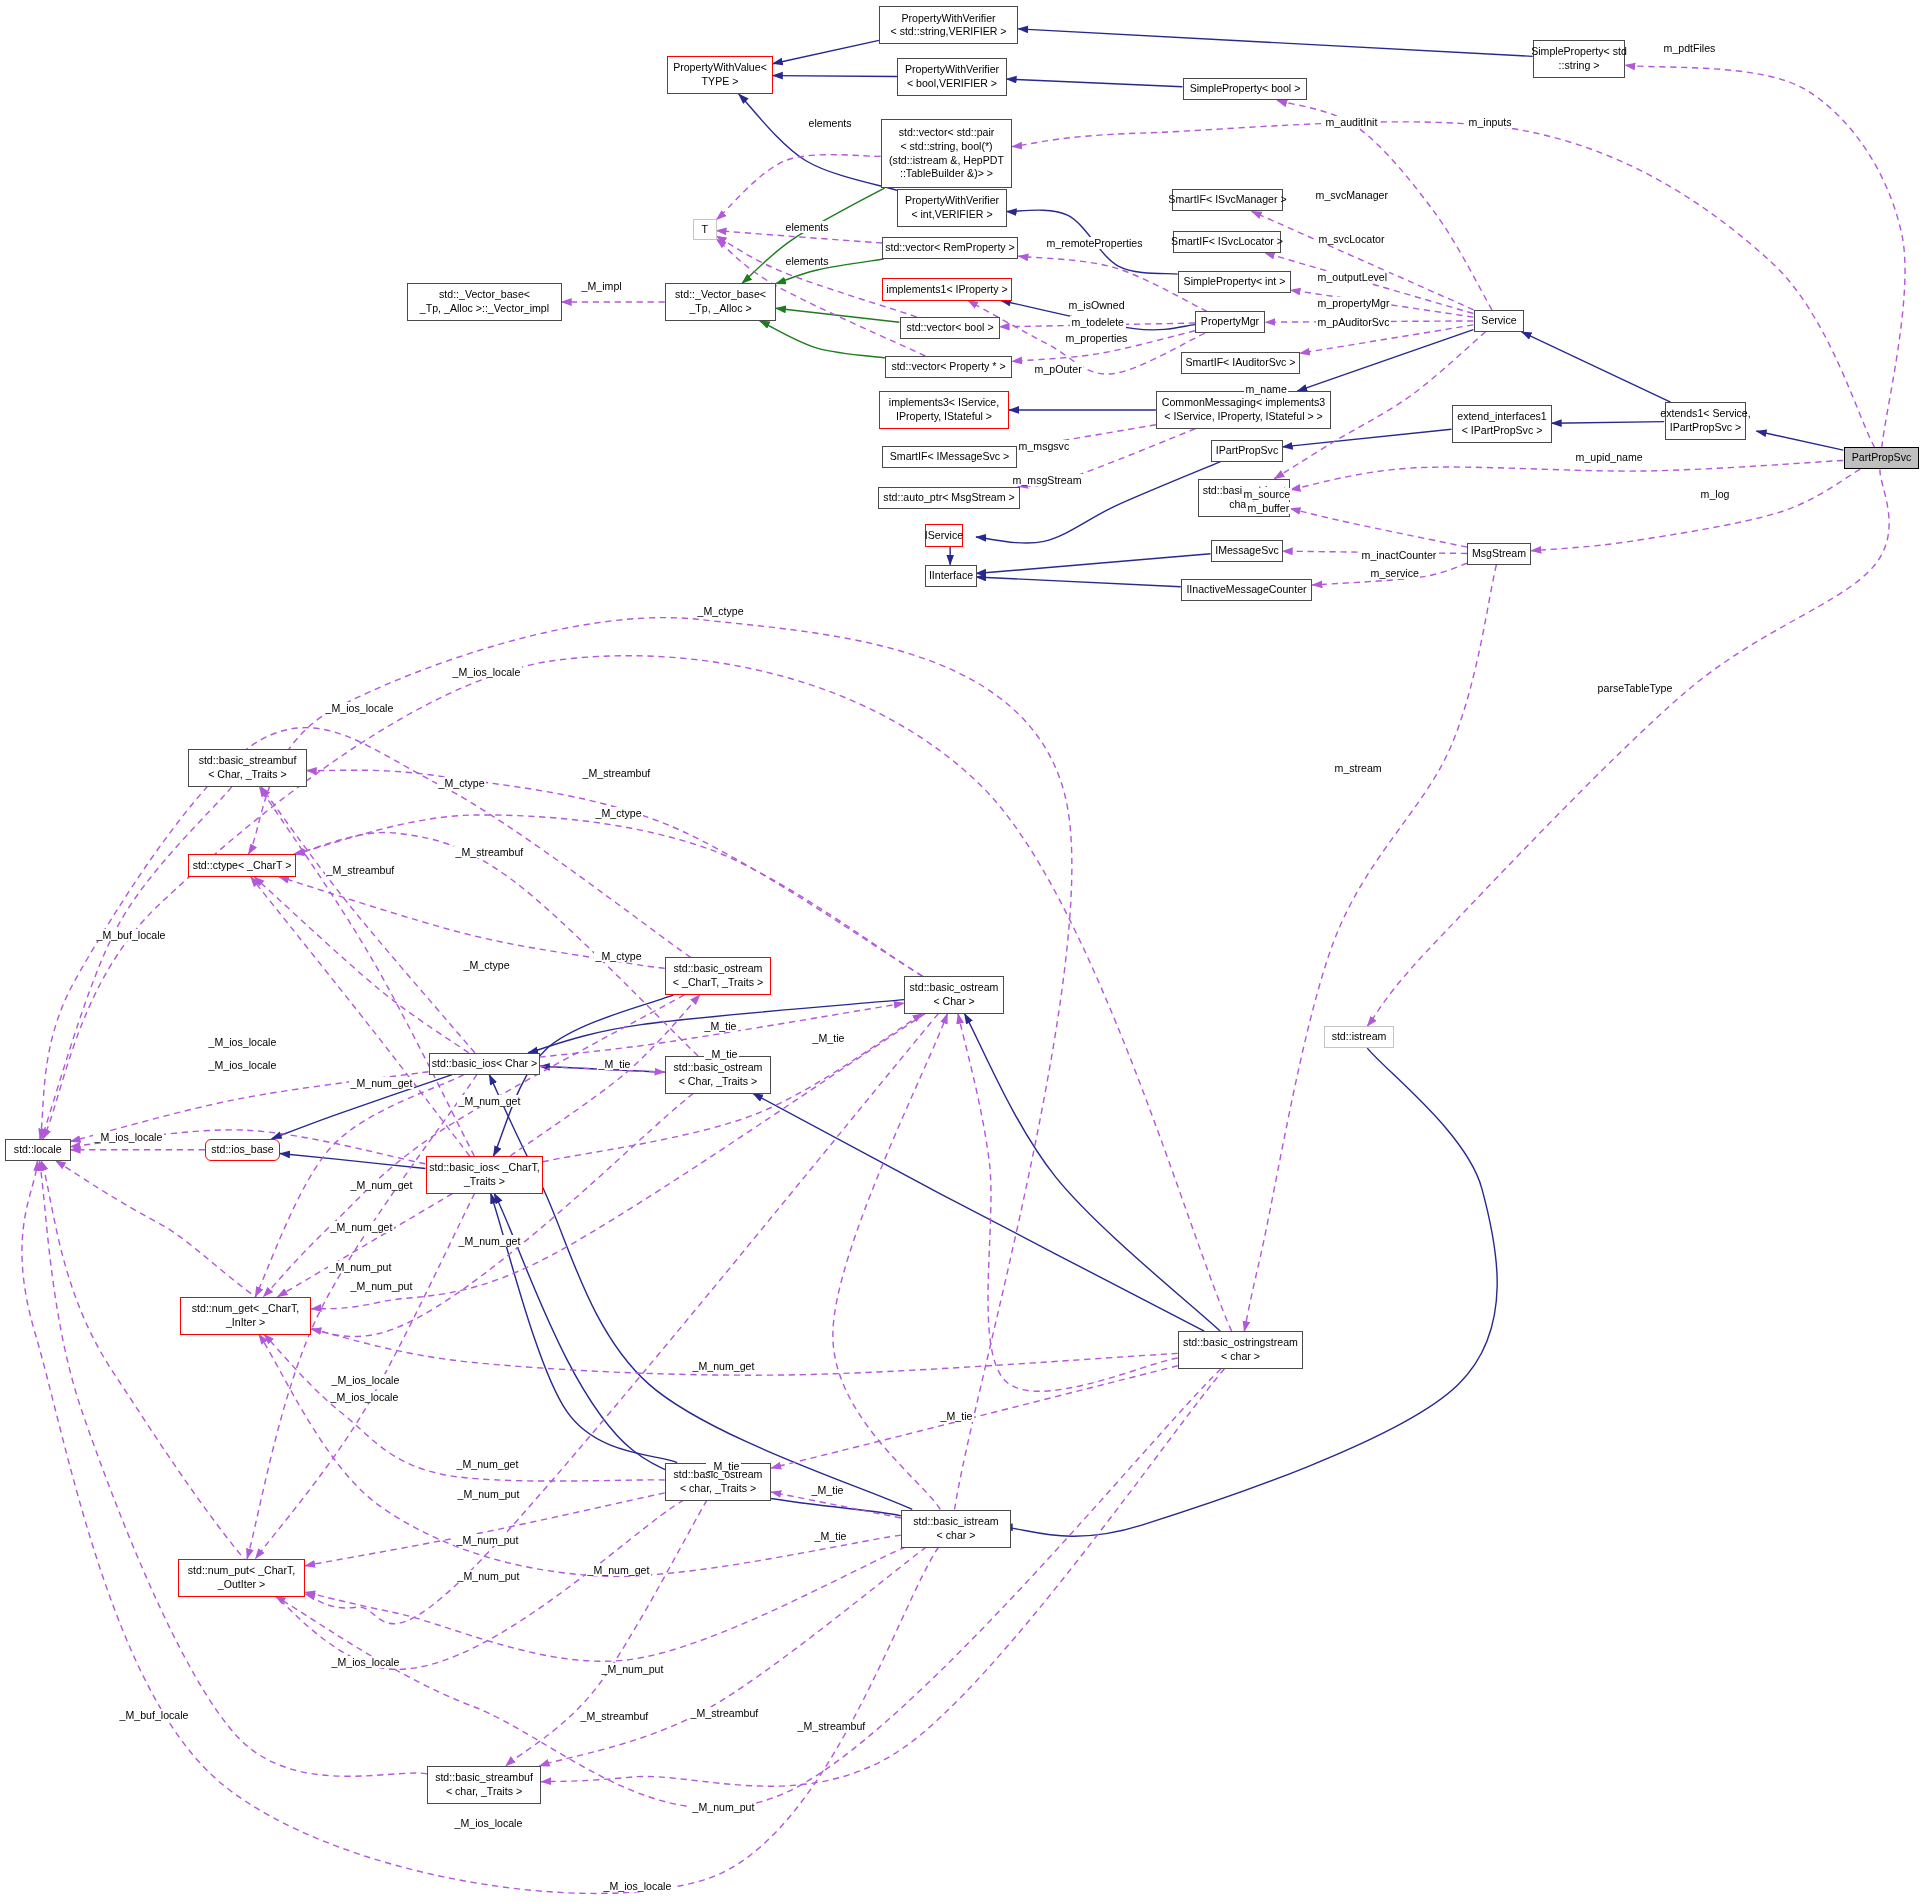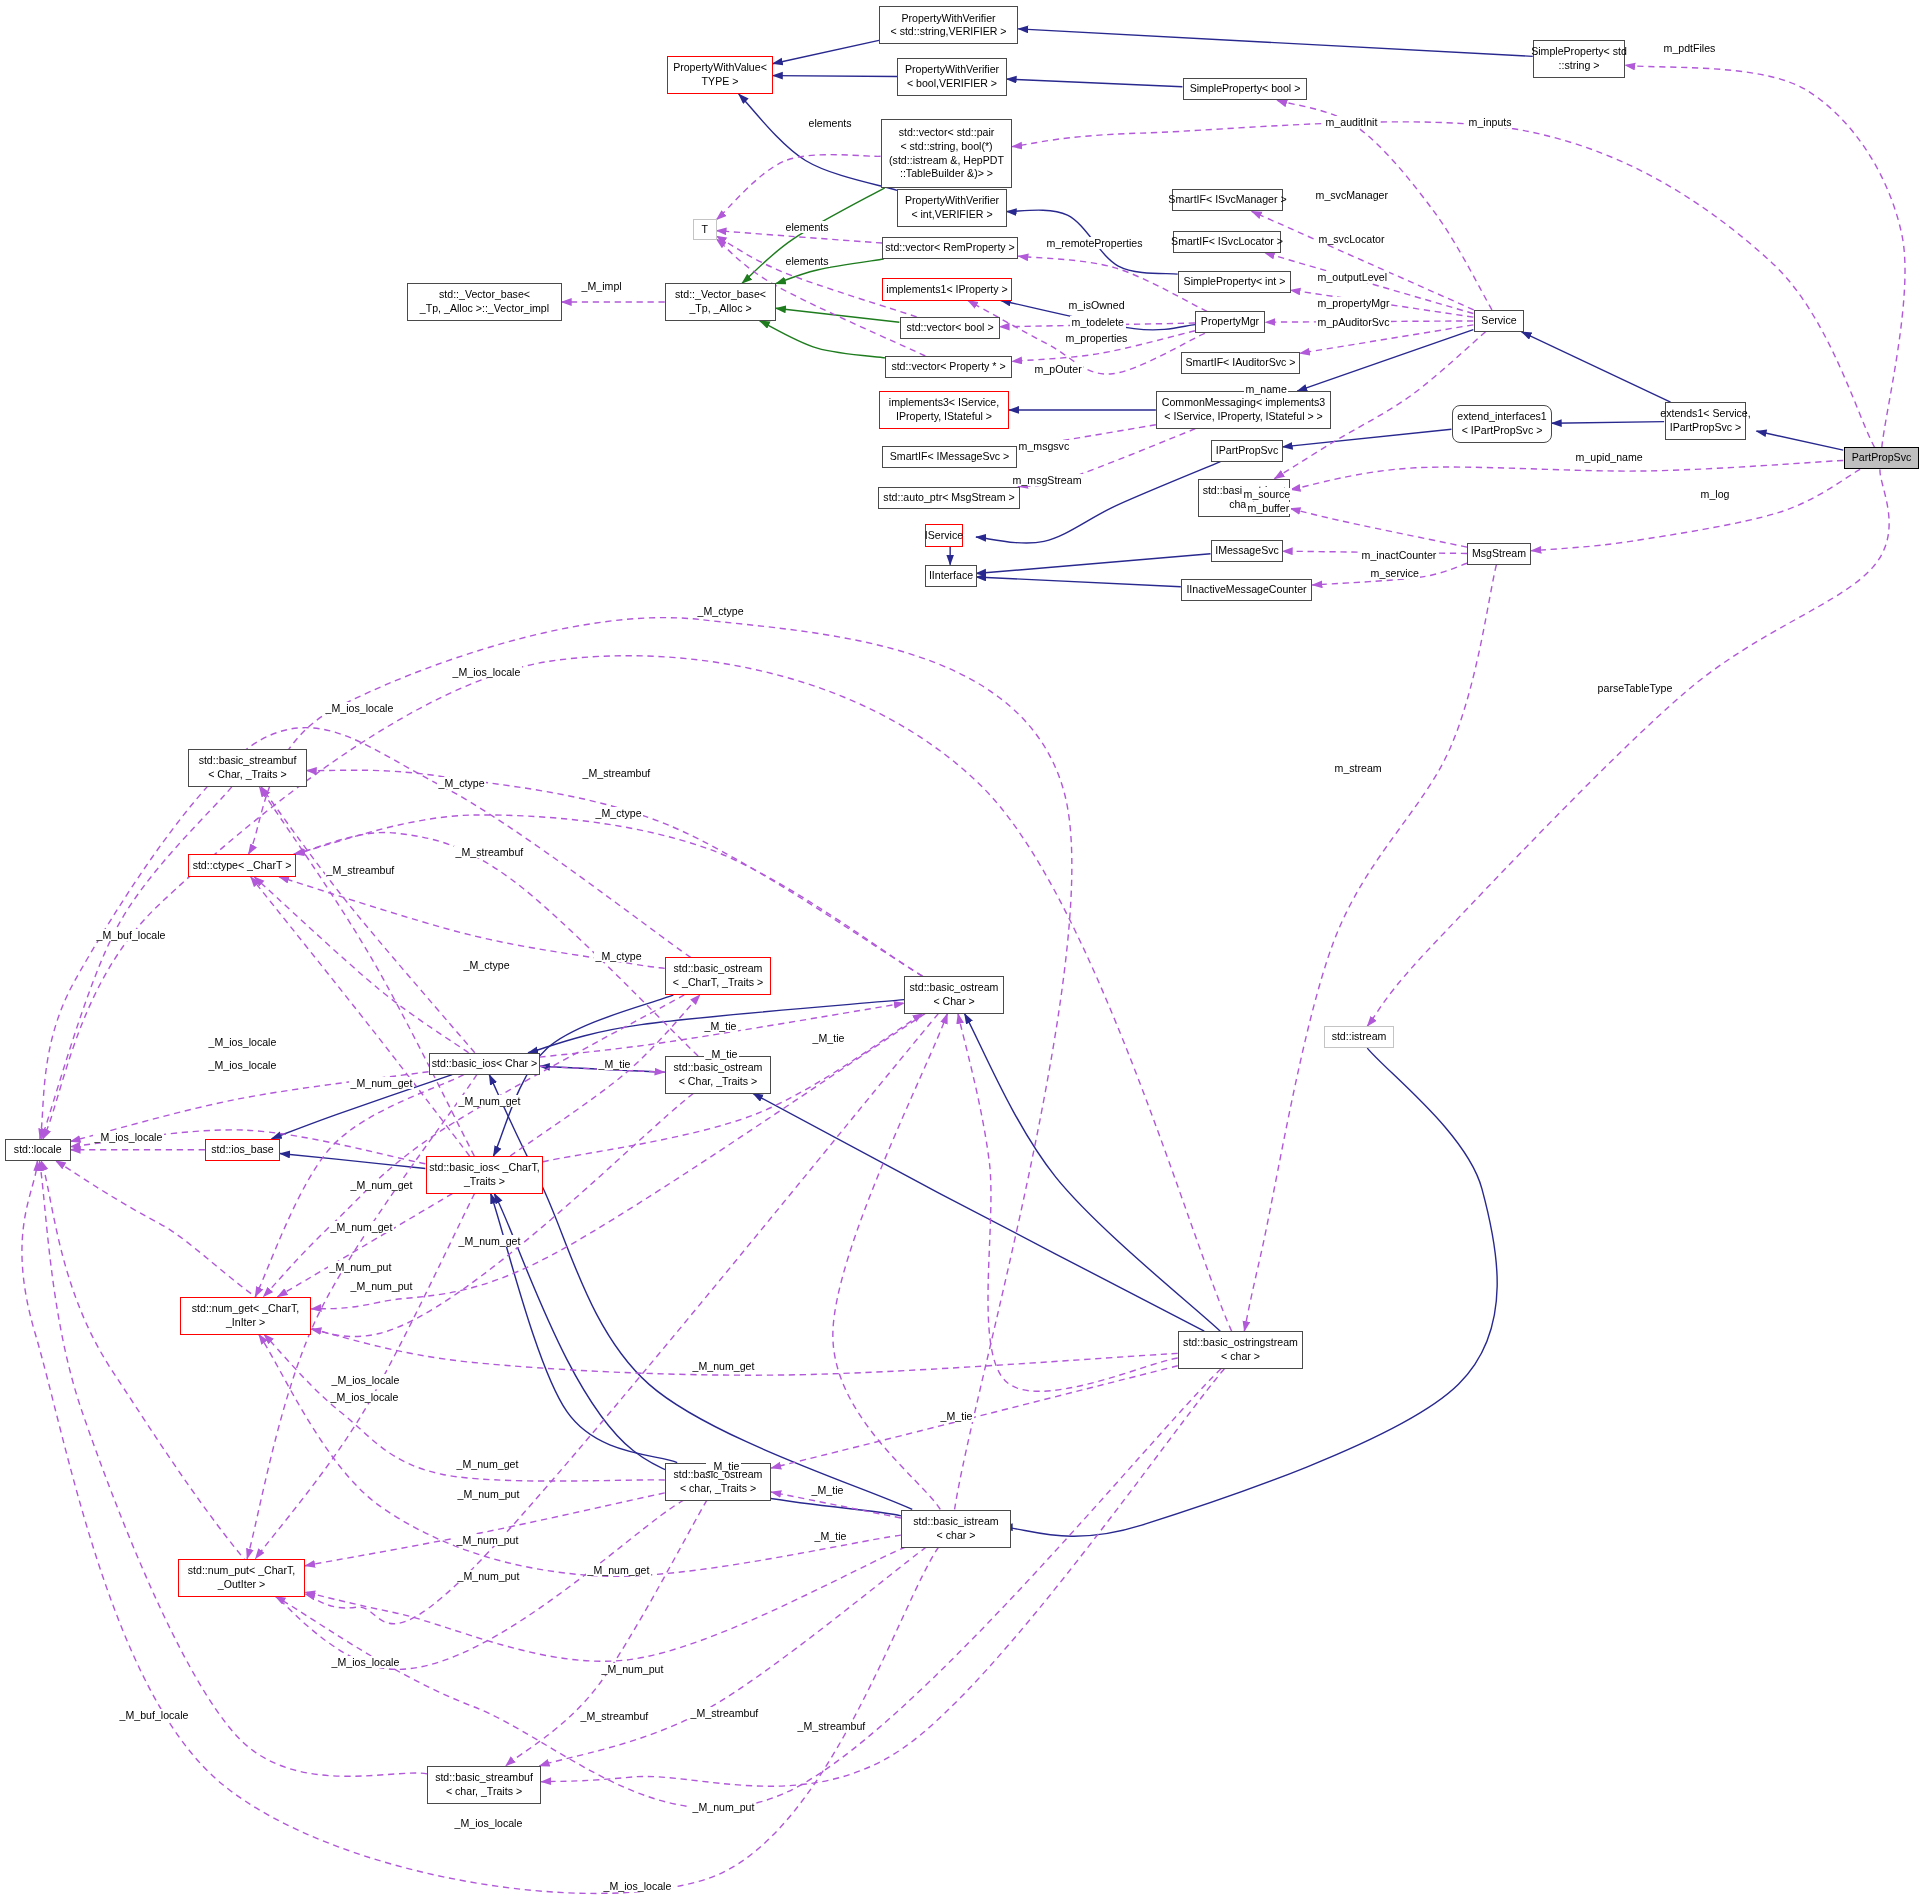--- a/index.html
+++ b/index.html
@@ -205,21 +205,21 @@
       <div>SmartIF&lt; IAuditorSvc &gt;</div>
     </div>
     <div class="node red" style="left: 879px; top: 391px; width: 130px; height: 38px;">
       <div>implements3&lt; IService,</div>
       <div>IProperty, IStateful &gt;</div>
     </div>
     <div class="node" style="left: 1156px; top: 391px; width: 175px; height: 38px;">
       <div>CommonMessaging&lt; implements3</div>
       <div>&lt; IService, IProperty, IStateful &gt; &gt;</div>
     </div>
-    <div class="node" style="left: 1452px; top: 405px; width: 100px; height: 38px; border-radius: 8px;">
+    <div class="node" style="left: 1452px; top: 405px; width: 100px; height: 38px;">
       <div>extend_interfaces1</div>
       <div>&lt; IPartPropSvc &gt;</div>
     </div>
     <div class="node" style="left: 1665px; top: 402px; width: 81px; height: 38px;">
       <div>extends1&lt; Service,</div>
       <div>IPartPropSvc &gt;</div>
     </div>
     <div class="node highlight" style="left: 1844px; top: 447px; width: 75px; height: 22px;">
       <div>PartPropSvc</div>
     </div>
@@ -272,21 +272,21 @@
     <div class="node" style="left: 429px; top: 1053px; width: 111px; height: 22px;">
       <div>std::basic_ios&lt; Char &gt;</div>
     </div>
     <div class="node" style="left: 665px; top: 1056px; width: 106px; height: 38px;">
       <div>std::basic_ostream</div>
       <div>&lt; Char, _Traits &gt;</div>
     </div>
     <div class="node" style="left: 4.7px; top: 1139px; width: 66px; height: 22px;">
       <div>std::locale</div>
     </div>
-    <div class="node red" style="left: 205px; top: 1139px; width: 75px; height: 22px;">
+    <div class="node red" style="left: 205px; top: 1139px; width: 75px; height: 22px; border-radius: 6px;">
       <div>std::ios_base</div>
     </div>
     <div class="node red" style="left: 426px; top: 1156px; width: 117px; height: 38px;">
       <div>std::basic_ios&lt; _CharT,</div>
       <div>_Traits &gt;</div>
     </div>
     <div class="node red" style="left: 180px; top: 1297px; width: 131px; height: 38px;">
       <div>std::num_get&lt; _CharT,</div>
       <div>_InIter &gt;</div>
     </div>

